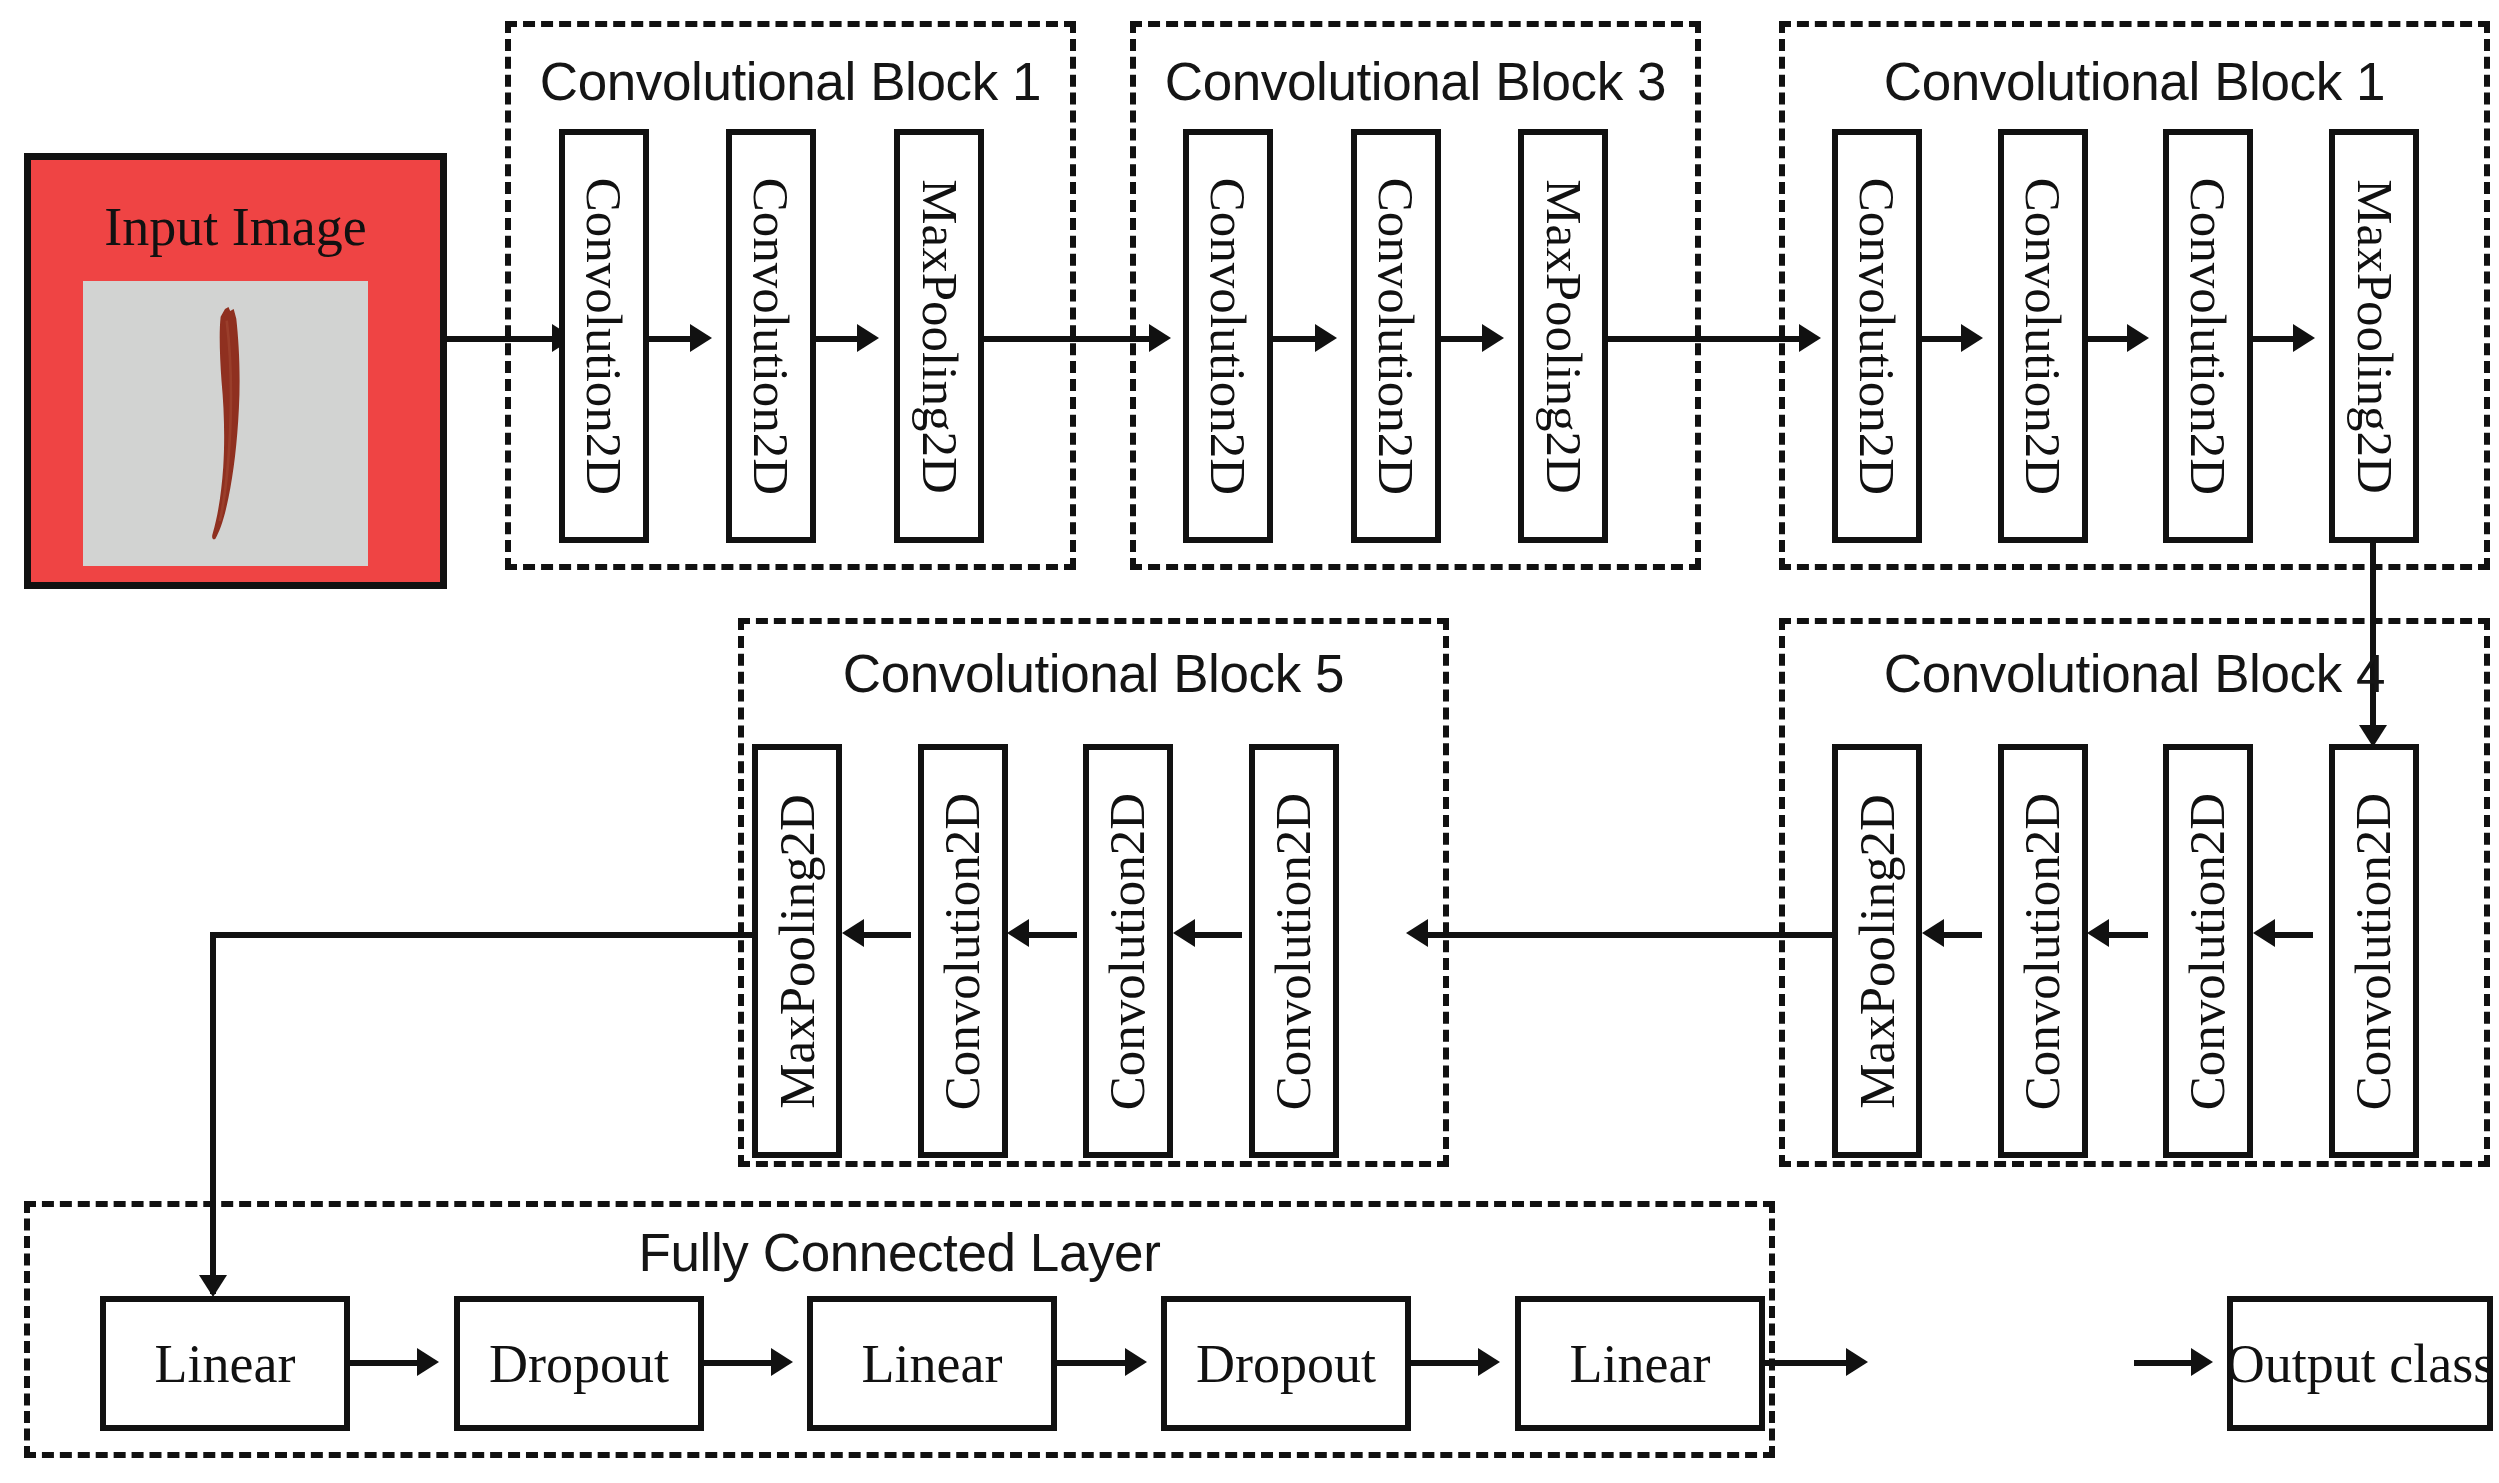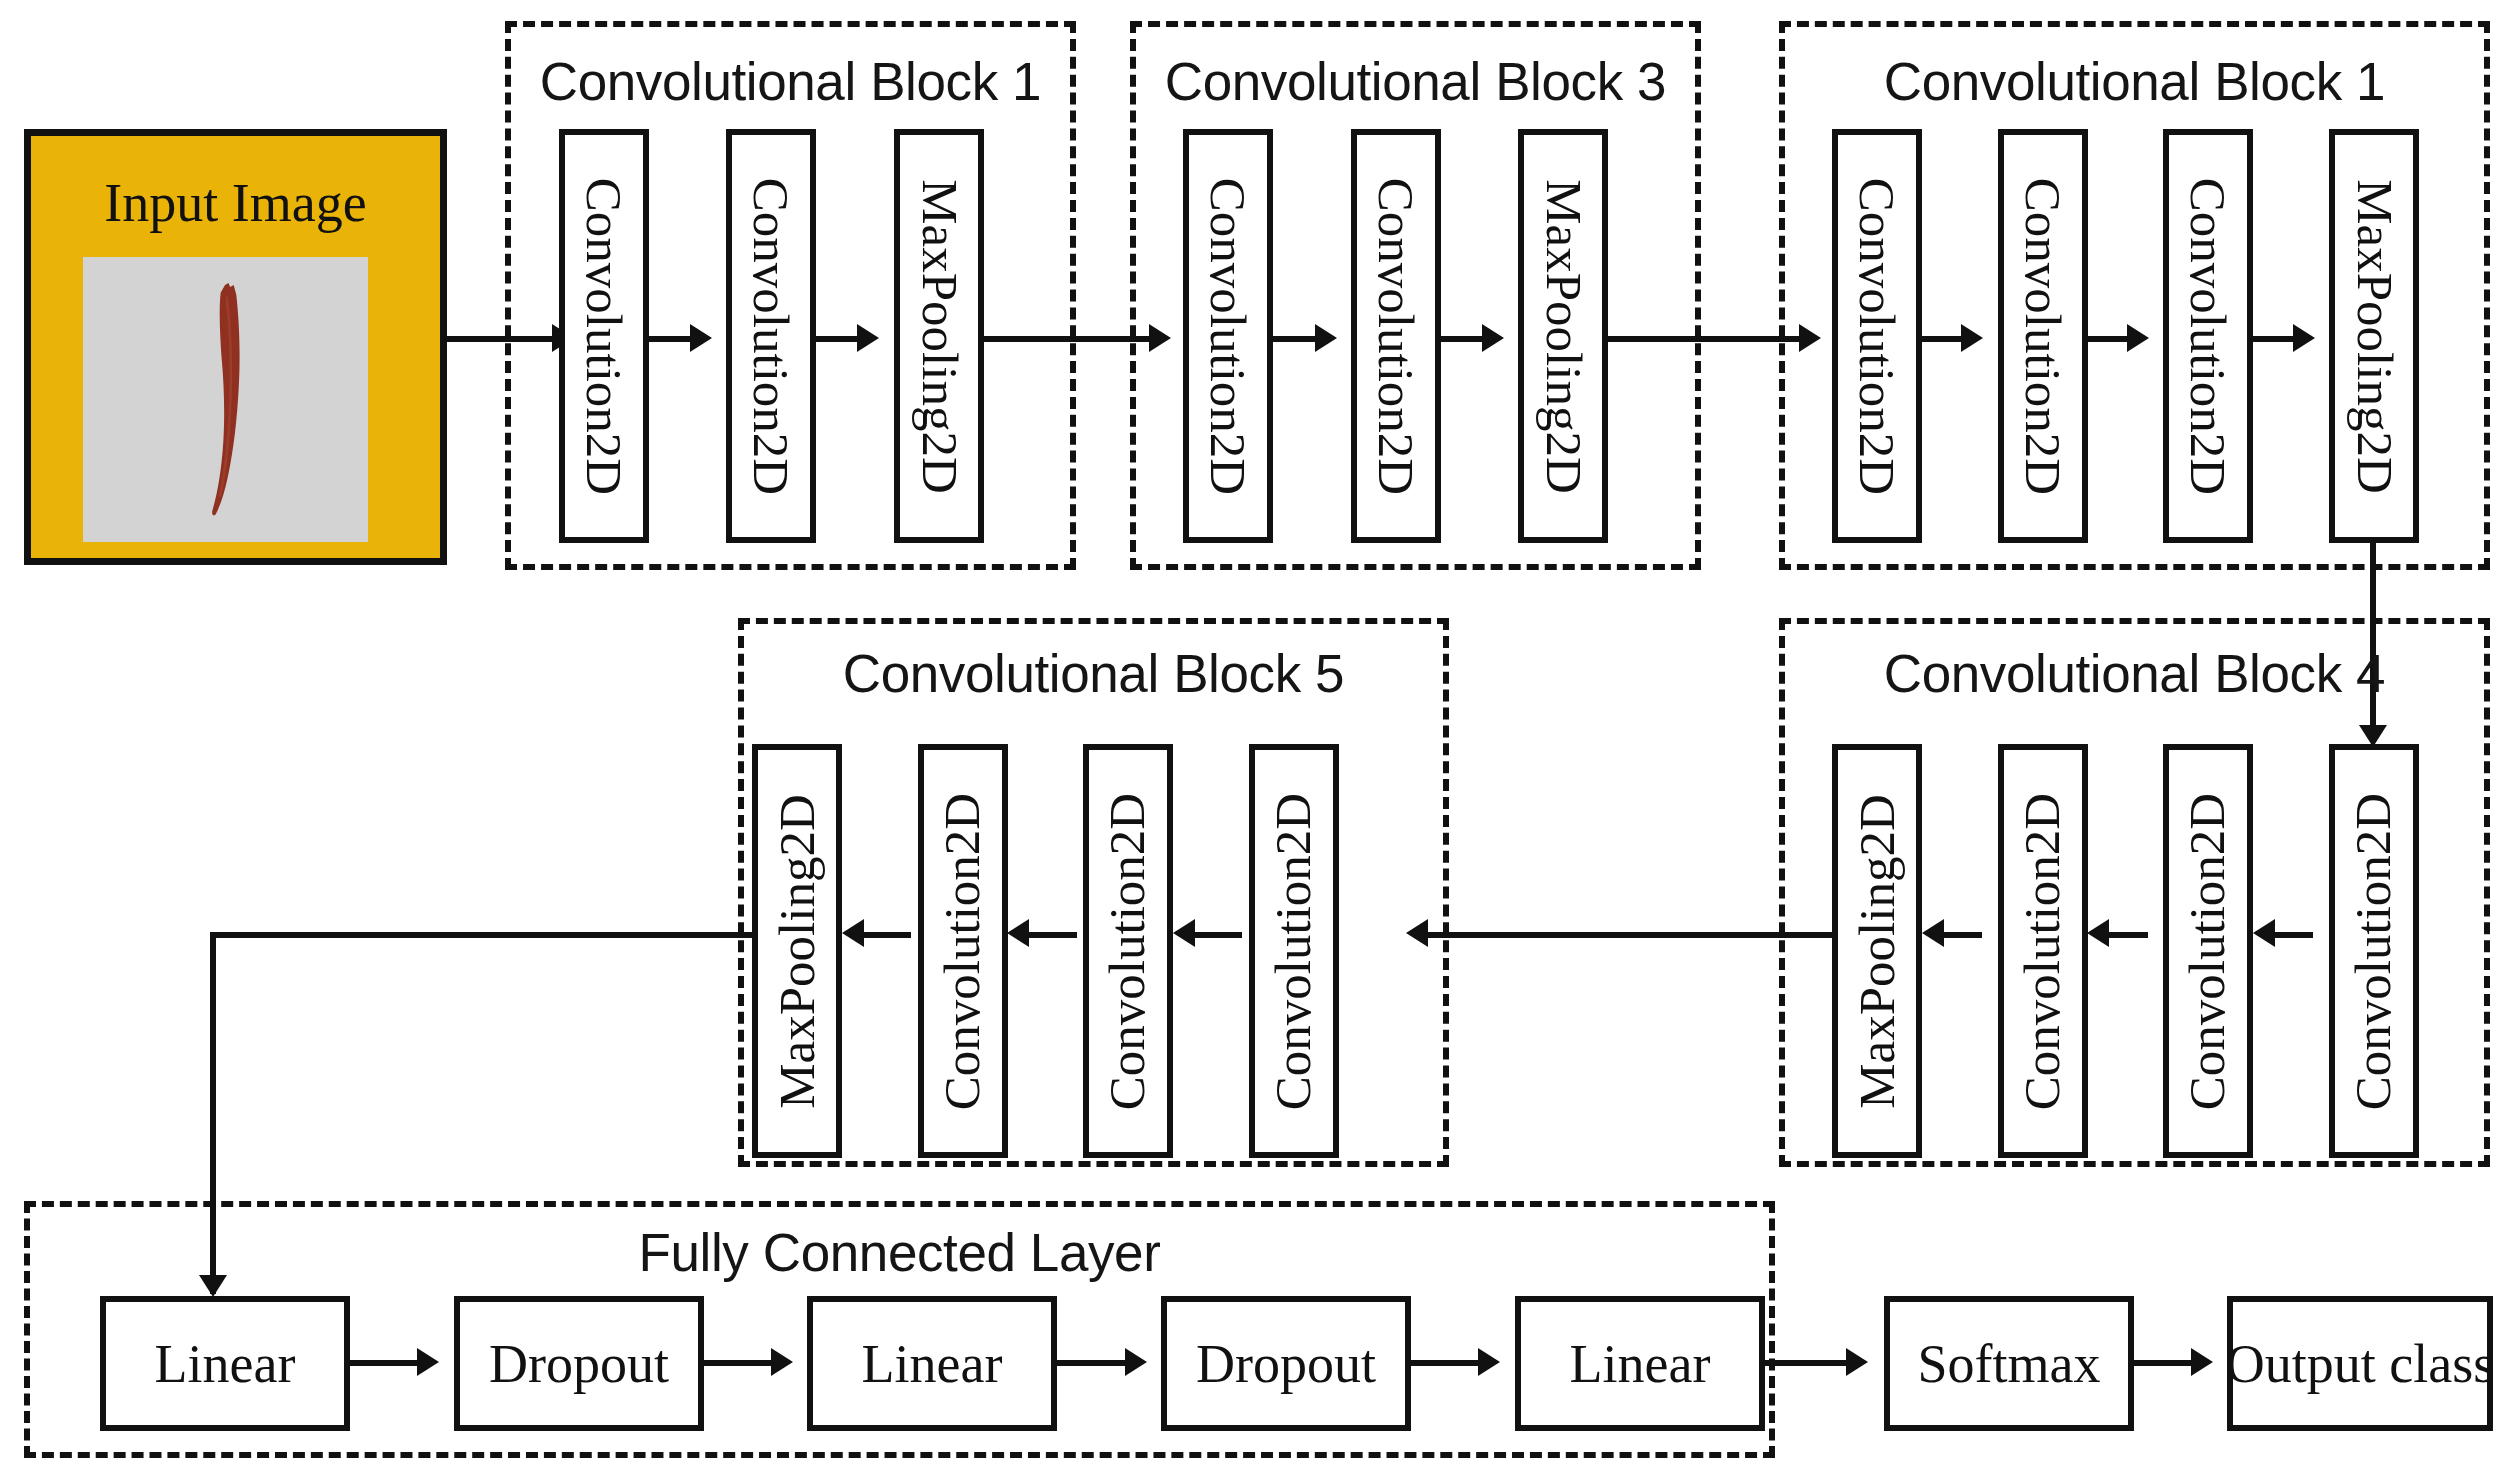--- a/index.html
+++ b/index.html
@@ -69,22 +69,23 @@
     font-family:"Liberation Serif", serif;
     font-size:54px;
     color:#111111;
     white-space:nowrap;
   }
 
   
   #input-card{
     position:absolute;
     border:7.8px solid #111111;
-    background:#eab308;
+    background:#ef4444;
     box-sizing:border-box;
+    margin-top:24px;
   }
   #input-title{
     position:absolute;
     left:0;right:0;
     text-align:center;
     font-family:"Liberation Serif", serif;
     font-size:54px;
     color:#111111;
     white-space:nowrap;
   }
@@ -292,23 +293,20 @@
   <div class="hline" style="left:1411px; top:1360px; width:78px;"></div>
   <div class="arrow-r" style="left:1478px; top:1348px;"></div>
 
   <div class="hbox" style="left:1515px; top:1296px; width:250px; height:135px;">
     <span class="hlabel">Linear</span>
   </div>
 
   <div class="hline" style="left:1765px; top:1360px; width:97px;"></div>
   <div class="arrow-r" style="left:1846px; top:1348px;"></div>
 
-  <div class="hbox" style="left:1884px; top:1296px; width:250px; height:135px;">
-    <span class="hlabel">Softmax</span>
-  </div>
   <div class="hline" style="left:2134px; top:1360px; width:67px;"></div>
   <div class="arrow-r" style="left:2191px; top:1348px;"></div>
 
   <div class="hbox" style="left:2227px; top:1296px; width:266px; height:135px;">
     <span class="hlabel">Output class</span>
   </div>
 
 </div>
 
 

